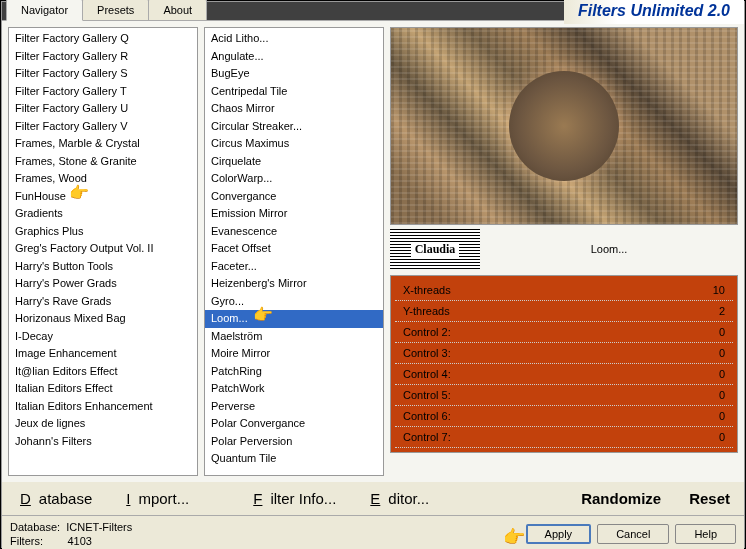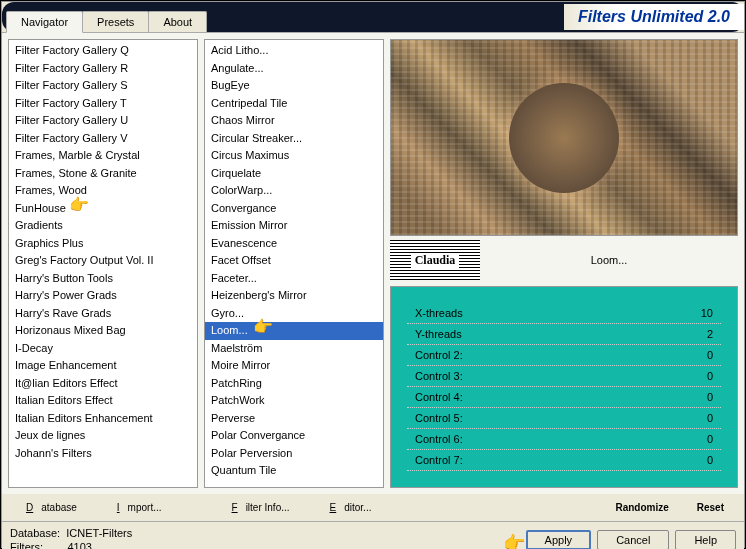--- a/index.html
+++ b/index.html
@@ -1,41 +1,41 @@
 <!DOCTYPE html>
 <html><head>
 <meta charset="utf-8">
 <style>
   * { box-sizing: border-box; margin: 0; padding: 0; }
   body { font-family: Arial, sans-serif; font-size: 11px; background: #000; width: 746px; height: 549px; overflow: hidden; }
   .window { background: #ece9d8; width: 744px; height: 547px; margin: 1px; border: 1px solid #999; position: relative; }
-  .title-bar { display: flex; height: 30px; background: #0f172a; border-radius: 12px; }
+  .title-bar { display: flex; height: 18px; background: #404040; }
   .tabs { display: flex; align-items: flex-end; padding-left: 4px; }
   .tab { padding: 4px 14px; background: #ece9d8; border: 1px solid #aaa; border-bottom: none; margin-right: -1px; cursor: pointer; font-size: 11px; border-radius: 2px 2px 0 0; }
   .tab.active { background: #f5f5f0; border-bottom: 1px solid #f5f5f0; position: relative; top: 1px; }
   .brand { margin-left: auto; padding: 4px 14px; font-weight: bold; font-style: italic; font-size: 16px; color: #003399; background: linear-gradient(90deg, #ece9d8 0%, #fff 30%, #fff 100%); align-self: center; }
   .main { display: flex; padding: 6px; gap: 6px; background: #f5f5f0; border-top: 1px solid #aaa; height: 462px; }
   .col { display: flex; flex-direction: column; align-items: center; }
   .listbox { background: #fff; border: 1px solid #999; overflow-y: scroll; padding: 2px 0; flex: 1; }
   .listbox-1 { width: 190px; }
   .listbox-2 { width: 180px; }
   .list-item { padding: 1px 6px; white-space: nowrap; cursor: default; font-size: 11px; line-height: 15.5px; position: relative; }
   .list-item.selected { background: #316ac5; color: #fff; }
   .pointer { position: absolute; font-size: 16px; }
   .right-pane { flex: 1; display: flex; flex-direction: column; }
   .preview { height: 198px; border: 1px solid #999; background: linear-gradient(45deg, #8a6f4f 10%, #b8956b 20%, #6b5a42 30%, #c4a373 40%, #7a6548 50%, #9e7d56 60%, #5a4a38 70%, #b0916a 80%); position: relative; overflow: hidden; }
   .preview::before { content: ''; position: absolute; inset: 0; background: repeating-linear-gradient(0deg, rgba(255,255,255,0.1) 0 2px, transparent 2px 6px), repeating-linear-gradient(90deg, rgba(0,0,0,0.15) 0 3px, transparent 3px 8px); }
   .preview::after { content: ''; position: absolute; top: 50%; left: 50%; width: 110px; height: 110px; border-radius: 50%; transform: translate(-50%, -50%); background: radial-gradient(circle, #9a7a52 0%, #6b5540 60%, #4a3a2a 100%); box-shadow: 0 0 20px rgba(255,200,150,0.4); }
   .filter-header { display: flex; align-items: center; margin: 4px 0 6px 0; }
   .logo { width: 90px; height: 40px; background: repeating-linear-gradient(0deg, #000 0 1px, #fff 1px 3px); position: relative; display: flex; align-items: center; justify-content: center; }
   .logo span { background: #fff; color: #000; font-family: cursive; font-size: 12px; padding: 0 4px; font-weight: bold; }
   .filter-title { flex: 1; text-align: center; font-size: 11px; }
-  .params { border: 1px solid #999; background: #14b8a6; padding: 16px; overflow: hidden; }
+  .params { border: 1px solid #999; background: #c2410c; padding: 4px; overflow: hidden; }
   .param-row { display: flex; justify-content: space-between; padding: 1px 8px; border-bottom: 1px dotted #ccc; font-size: 11px; line-height: 18px; }
-  .button-row { display: flex; gap: 24px; padding: 6px 16px; font-size: 10px; }
+  .button-row { display: flex; gap: 18px; padding: 6px 10px; font-size: 15px; }
   .button-row span { padding: 2px 4px; cursor: pointer; }
   .button-row .u { text-decoration: underline; }
   .right-buttons { margin-left: auto; display: flex; gap: 20px; font-weight: bold; }
   .footer { padding: 4px 8px; border-top: 1px solid #aaa; background: #ece9d8; display: flex; align-items: center; font-size: 11px; }
   .footer-info { line-height: 14px; }
   .footer-buttons { margin-left: auto; display: flex; gap: 6px; align-items: center; position: relative; }
   .btn { padding: 3px 18px; border: 1px solid #888; background: #ece9d8; cursor: pointer; font-size: 11px; border-radius: 2px; }
   .btn.default { border: 2px solid #4a7abc; padding: 2px 17px; }
   ::-webkit-scrollbar { width: 16px; }
   ::-webkit-scrollbar-track { background: #f0ede0; }

